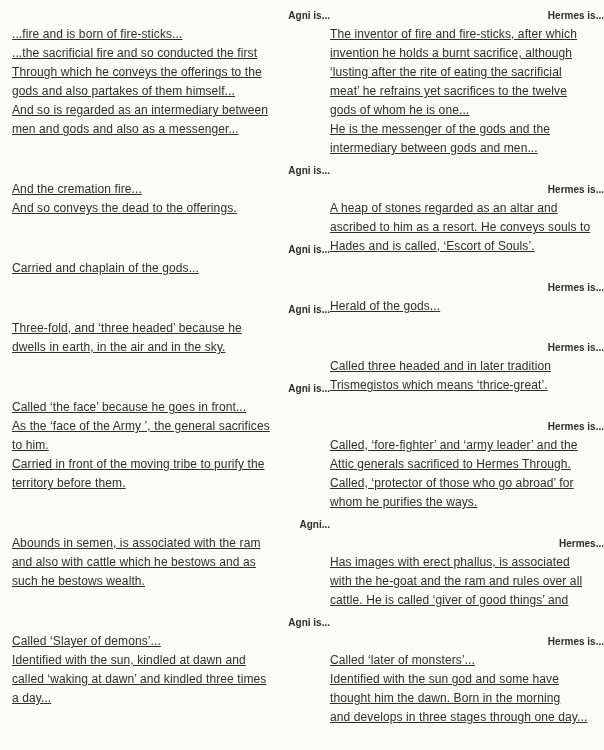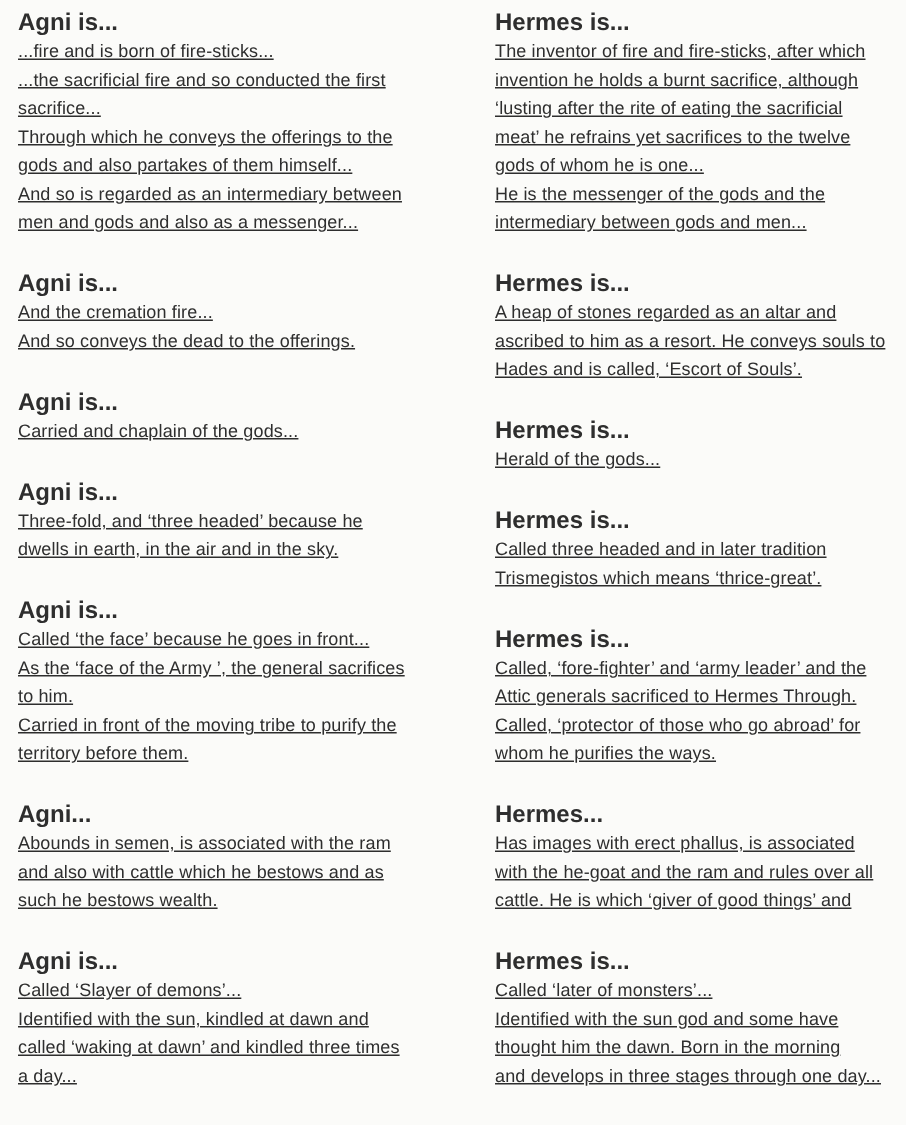--- a/index.html
+++ b/index.html
@@ -33,43 +33,43 @@
     flex: 0 0 274px;
   }
   .block {
     margin: 0 0 22px 0;
   }
   .block:last-child {
     margin-bottom: 0;
   }
   .heading {
     font-weight: bold;
-    font-size: 16px;
+    font-size: 10px;
     line-height: 19px;
     white-space: nowrap;
+    text-align: right;
   }
   .line {
     font-size: 12px;
     line-height: 19px;
     white-space: nowrap;
     letter-spacing: 0.1px;
     text-decoration: underline;
   }
 </style>
 </head>
 <body>
 
 <div class="page" style="background: rgb(251, 251, 249); color: rgb(46, 46, 46);">
   <div class="columns">
     <div class="column agni">
         <div class="block">
           <div class="heading">Agni is...</div>
           <div class="line">...fire and is born of fire-sticks...</div>
           <div class="line">...the sacrificial fire and so conducted the first</div>
-          <div class="line">sacrifice...</div>
           <div class="line">Through which he conveys the offerings to the</div>
           <div class="line">gods and also partakes of them himself...</div>
           <div class="line">And so is regarded as an intermediary between</div>
           <div class="line">men and gods and also as a messenger...</div>
         </div>
         <div class="block">
           <div class="heading">Agni is...</div>
           <div class="line">And the cremation fire...</div>
           <div class="line">And so conveys the dead to the offerings.</div>
         </div>
@@ -134,21 +134,21 @@
           <div class="heading">Hermes is...</div>
           <div class="line">Called, ‘fore-fighter’ and ‘army leader’ and the</div>
           <div class="line">Attic generals sacrificed to Hermes Through.</div>
           <div class="line">Called, ‘protector of those who go abroad’ for</div>
           <div class="line">whom he purifies the ways.</div>
         </div>
         <div class="block">
           <div class="heading">Hermes...</div>
           <div class="line">Has images with erect phallus, is associated</div>
           <div class="line">with the he-goat and the ram and rules over all</div>
-          <div class="line">cattle. He is which ‘giver of good things’ and</div>
+          <div class="line">cattle. He is called ‘giver of good things’ and</div>
         </div>
         <div class="block">
           <div class="heading">Hermes is...</div>
           <div class="line">Called ‘later of monsters’...</div>
           <div class="line">Identified with the sun god and some have</div>
           <div class="line">thought him the dawn. Born in the morning</div>
           <div class="line">and develops in three stages through one day...</div>
         </div>
       </div>
   </div>

